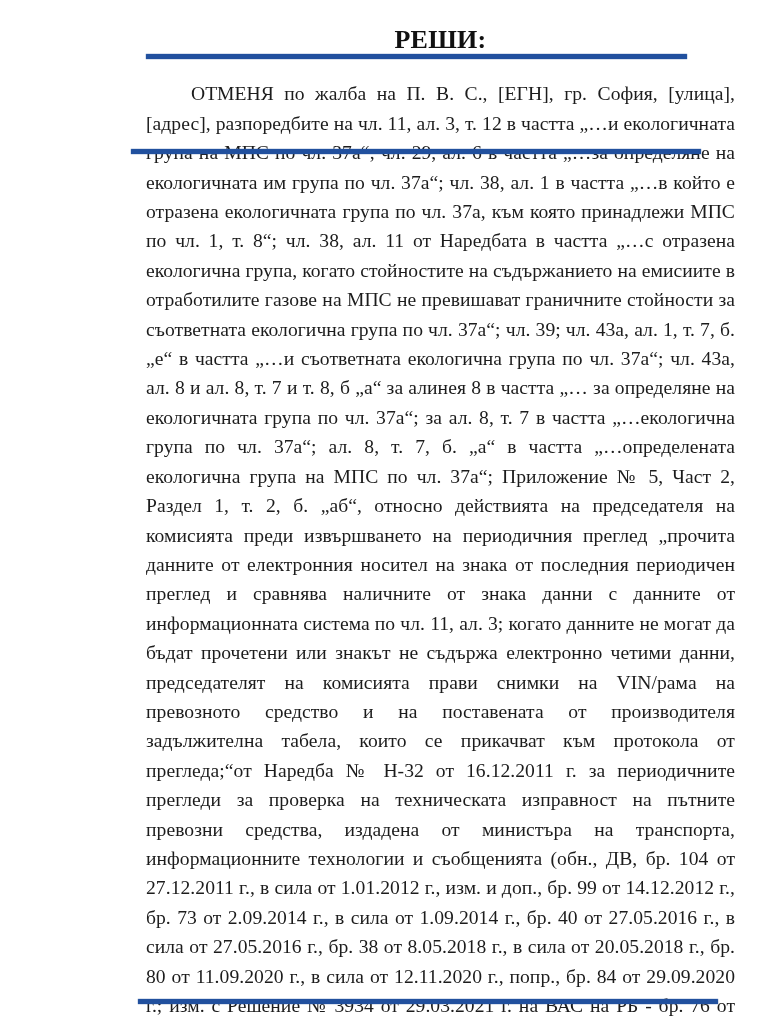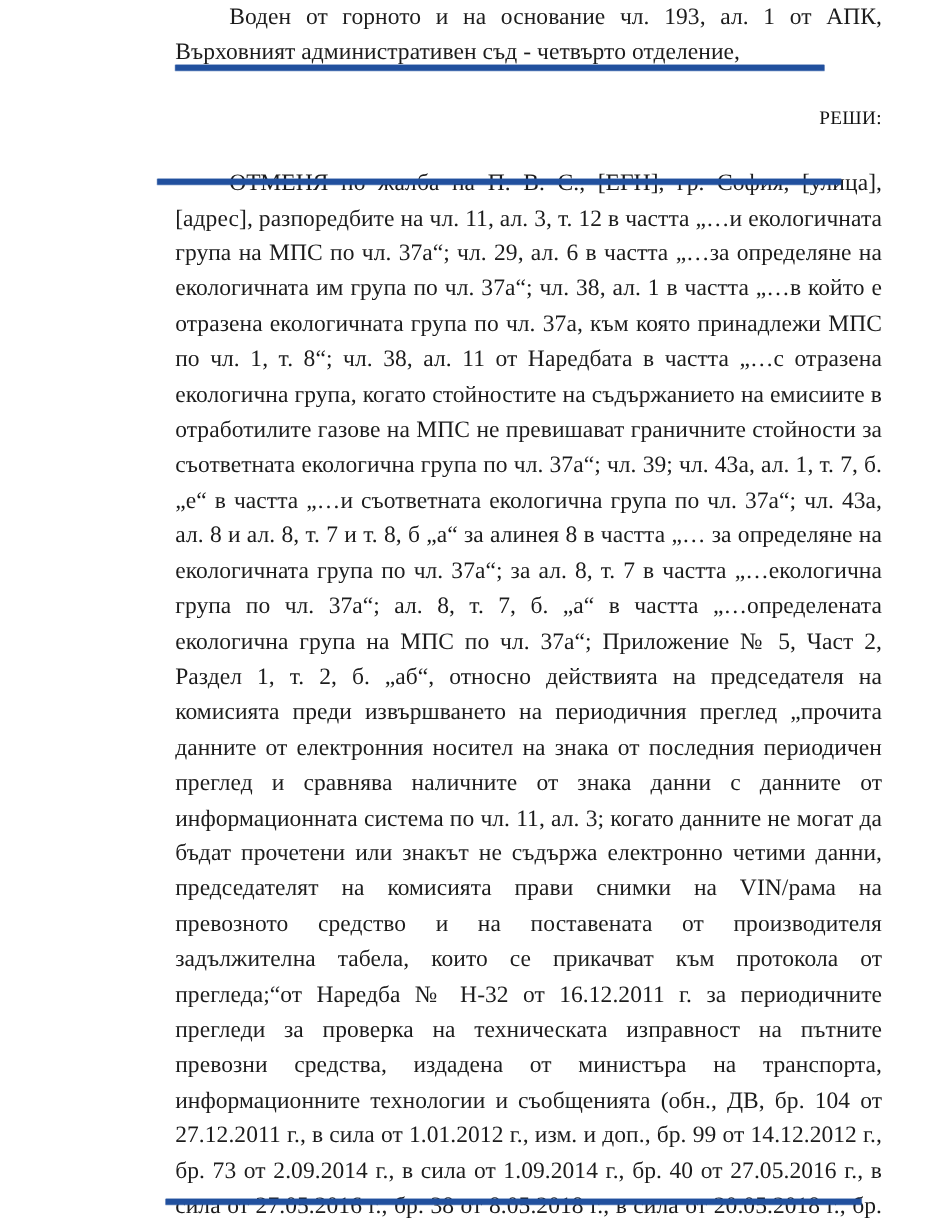--- a/index.html
+++ b/index.html
@@ -37,23 +37,23 @@
     font-size: 19.6px;
     line-height: 29.4px;
     letter-spacing: 0.05px;
     word-spacing: 0px;
     color: #1c1c1c;
     -webkit-font-smoothing: antialiased;
   }
 
   .verdict-heading {
     margin: 0;
-    text-align: right;
-    font-weight: normal;
-    font-size: 16px;
+    text-align: center;
+    font-weight: bold;
+    font-size: 26px;
     line-height: 29.4px;
     letter-spacing: 0.3px;
     color: #111111;
   }
   .spacer-md { height: 25px; }
 
   
   .blue-bar {
     position: absolute;
     background: #21509E;
@@ -65,21 +65,20 @@
   .blue-bar.b2 { left: 131px; top: 149px; width: 570px; }
   .blue-bar.b3 { left: 138px; top: 999px; width: 580px; }
 </style>
 </head>
 <body>
 
 <div class="page">
 
   <div class="doc-body">
 
-    <p class="para">Воден от горното и на основание чл. 193, ал. 1 от АПК, Върховният административен съд - четвърто отделение,</p>
 
     <div class="spacer-md"></div>
 
     <p class="verdict-heading">РЕШИ:</p>
 
     <div class="spacer-md"></div>
 
     <p class="para">ОТМЕНЯ по жалба на П. В. С., [ЕГН], гр. София, [улица], [адрес], разпоредбите на чл. 11, ал. 3, т. 12 в частта „…и екологичната група на МПС по чл. 37а“; чл. 29, ал. 6 в частта „…за определяне на екологичната им група по чл. 37а“; чл. 38, ал. 1 в частта „…в който е отразена екологичната група по чл. 37а, към която принадлежи МПС по чл. 1, т. 8“; чл. 38, ал. 11 от Наредбата в частта „…с отразена екологична група, когато стойностите на съдържанието на емисиите в отработилите газове на МПС не превишават граничните стойности за съответната екологична група по чл. 37а“; чл. 39; чл. 43а, ал. 1, т. 7, б. „е“ в частта „…и съответната екологична група по чл. 37а“; чл. 43а, ал. 8 и ал. 8, т. 7 и т. 8, б „а“ за алинея 8 в частта „… за определяне на екологичната група по чл. 37а“; за ал. 8, т. 7 в частта „…екологична група по чл. 37а“; ал. 8, т. 7, б. „а“ в частта „…определената екологична група на МПС по чл. 37а“; Приложение № 5, Част 2, Раздел 1, т. 2, б. „аб“, относно действията на председателя на комисията преди извършването на периодичния преглед „прочита данните от електронния носител на знака от последния периодичен преглед и сравнява наличните от знака данни с данните от информационната система по чл. 11, ал. 3; когато данните не могат да бъдат прочетени или знакът не съдържа електронно четими данни, председателят на комисията прави снимки на VIN/рама на превозното средство и на поставената от производителя задължителна табела, които се прикачват към протокола от прегледа;“от Наредба № Н-32 от 16.12.2011 г. за периодичните прегледи за проверка на техническата изправност на пътните превозни средства, издадена от министъра на транспорта, информационните технологии и съобщенията (обн., ДВ, бр. 104 от 27.12.2011 г., в сила от 1.01.2012 г., изм. и доп., бр. 99 от 14.12.2012 г., бр. 73 от 2.09.2014 г., в сила от 1.09.2014 г., бр. 40 от 27.05.2016 г., в сила от 27.05.2016 г., бр. 38 от 8.05.2018 г., в сила от 20.05.2018 г., бр. 80 от 11.09.2020 г., в сила от 12.11.2020 г., попр., бр. 84 от 29.09.2020 г.; изм. с Решение № 3934 от 29.03.2021 г. на ВАС на РБ - бр. 76 от 23.09.2022 г., в сила от 23.09.2022 г.; изм. и доп., бр. 88 от 20.10.2023 г., в сила от 20.10.2023 г.; изм. с Решение № 5518 от 29.05.2023 г. на ВАС на РБ и Решение № 12387 от 12.12.2023 г. на ВАС на РБ - бр. 106 от 22.12.2023 г., в сила от 22.12.2023 г.).</p>
 
   </div>

